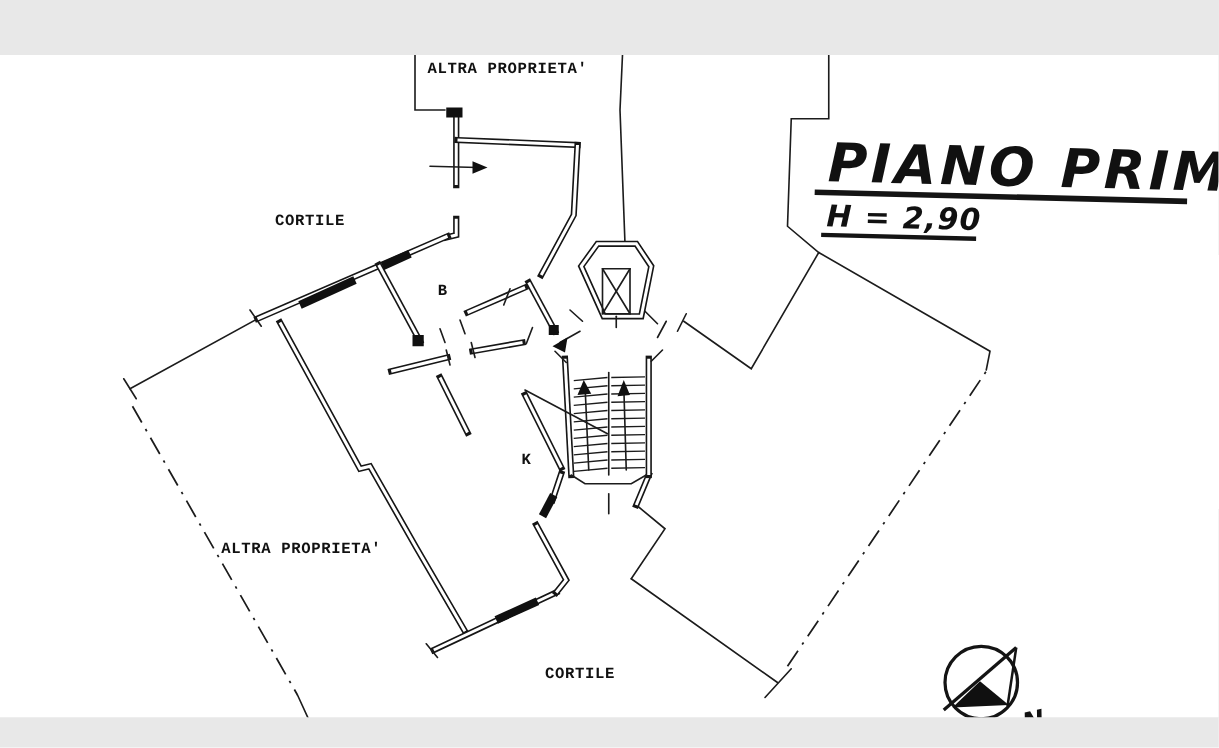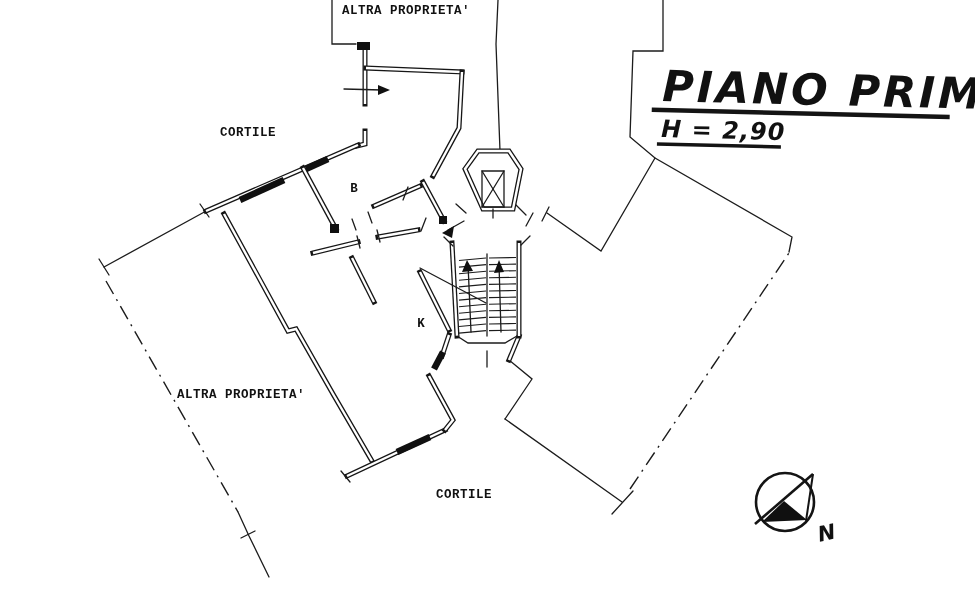--- a/index.html
+++ b/index.html
@@ -1,18 +1,18 @@
 <!DOCTYPE html>
 <html><head>
 <meta charset="utf-8">
 <style>
   html,body{margin:0;padding:0;background:#e8e8e8;}
   .sheet{
-    position:relative;width:975px;height:598px;background:#ffffff;
-    font-family:"Liberation Sans",sans-serif;overflow:hidden;
+    position:relative;width:975px;height:530px;background:#ffffff;
+    font-family:"Liberation Sans",sans-serif;overflow:hidden;margin-top:44px;
   }
   svg{display:block}
   
   .t{stroke:#1c1c1c;stroke-width:1.3;fill:none;stroke-linecap:round}
   
   .dd{stroke:#1c1c1c;stroke-width:1.4;fill:none;stroke-dasharray:15 6 2 6}
   
   .dbl{stroke:#161616;stroke-width:5;fill:none;stroke-linecap:square}
   .dbl-inner{stroke:#ffffff;stroke-width:2.4;fill:none;stroke-linecap:butt}
   

